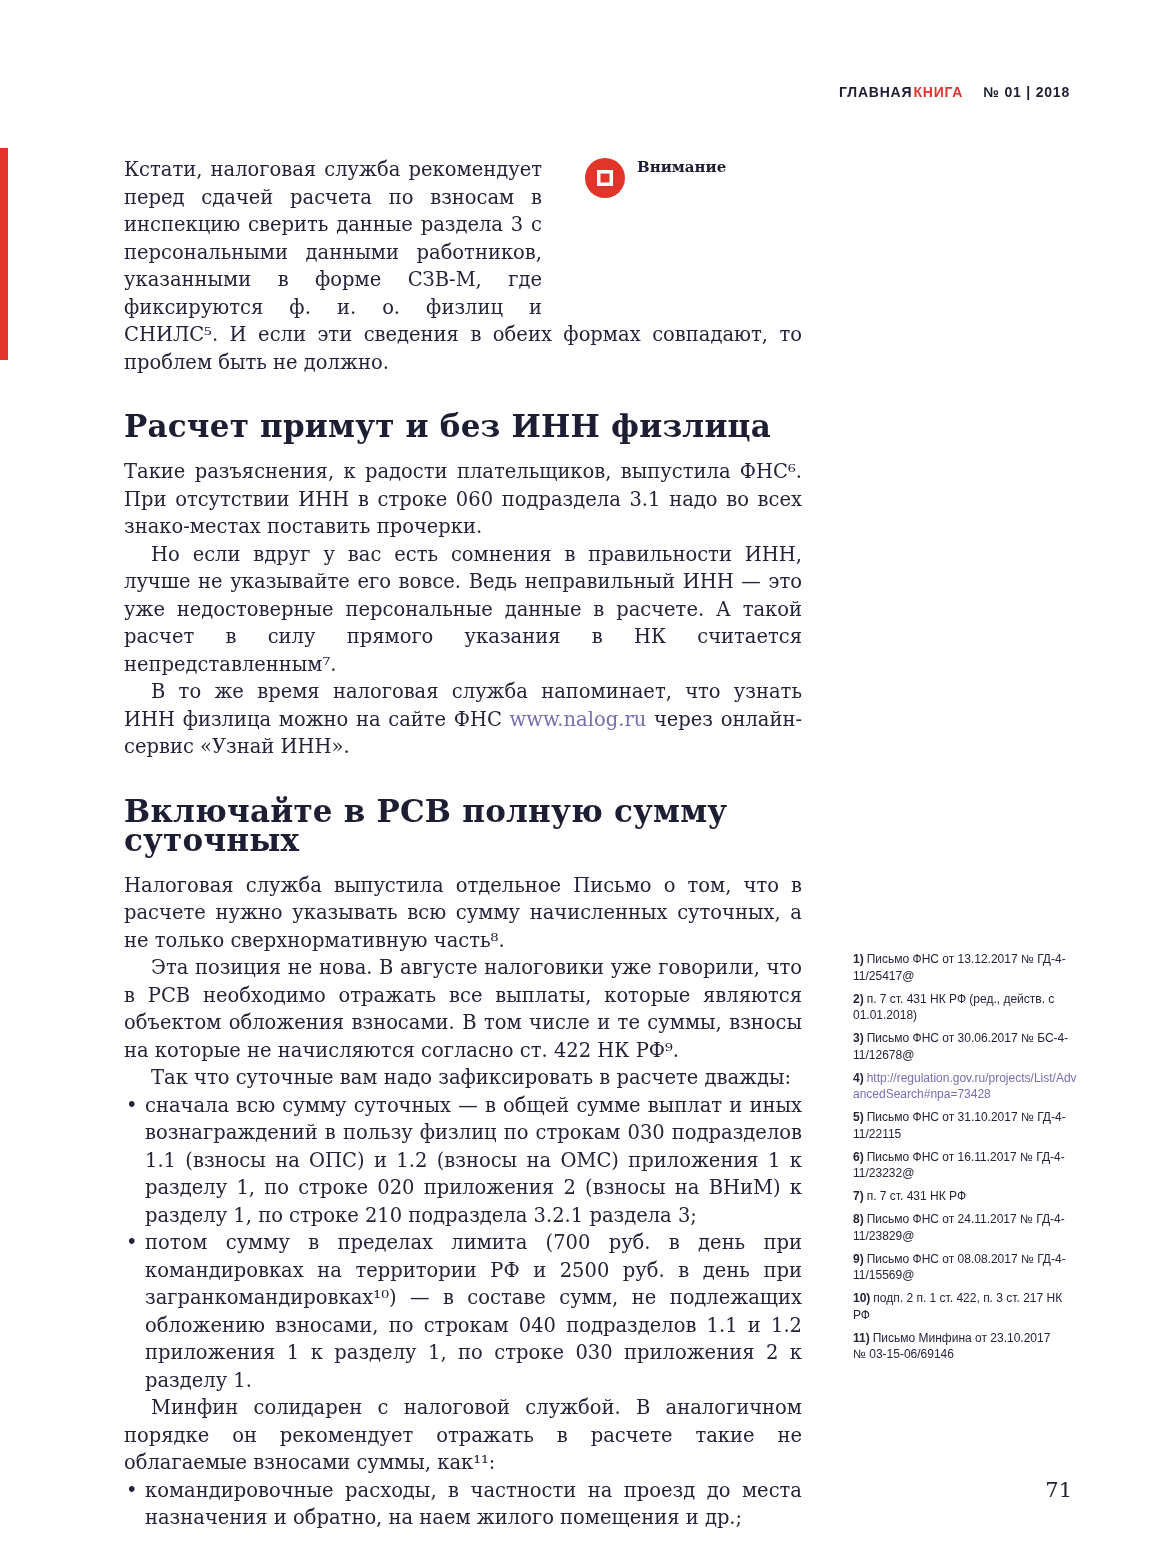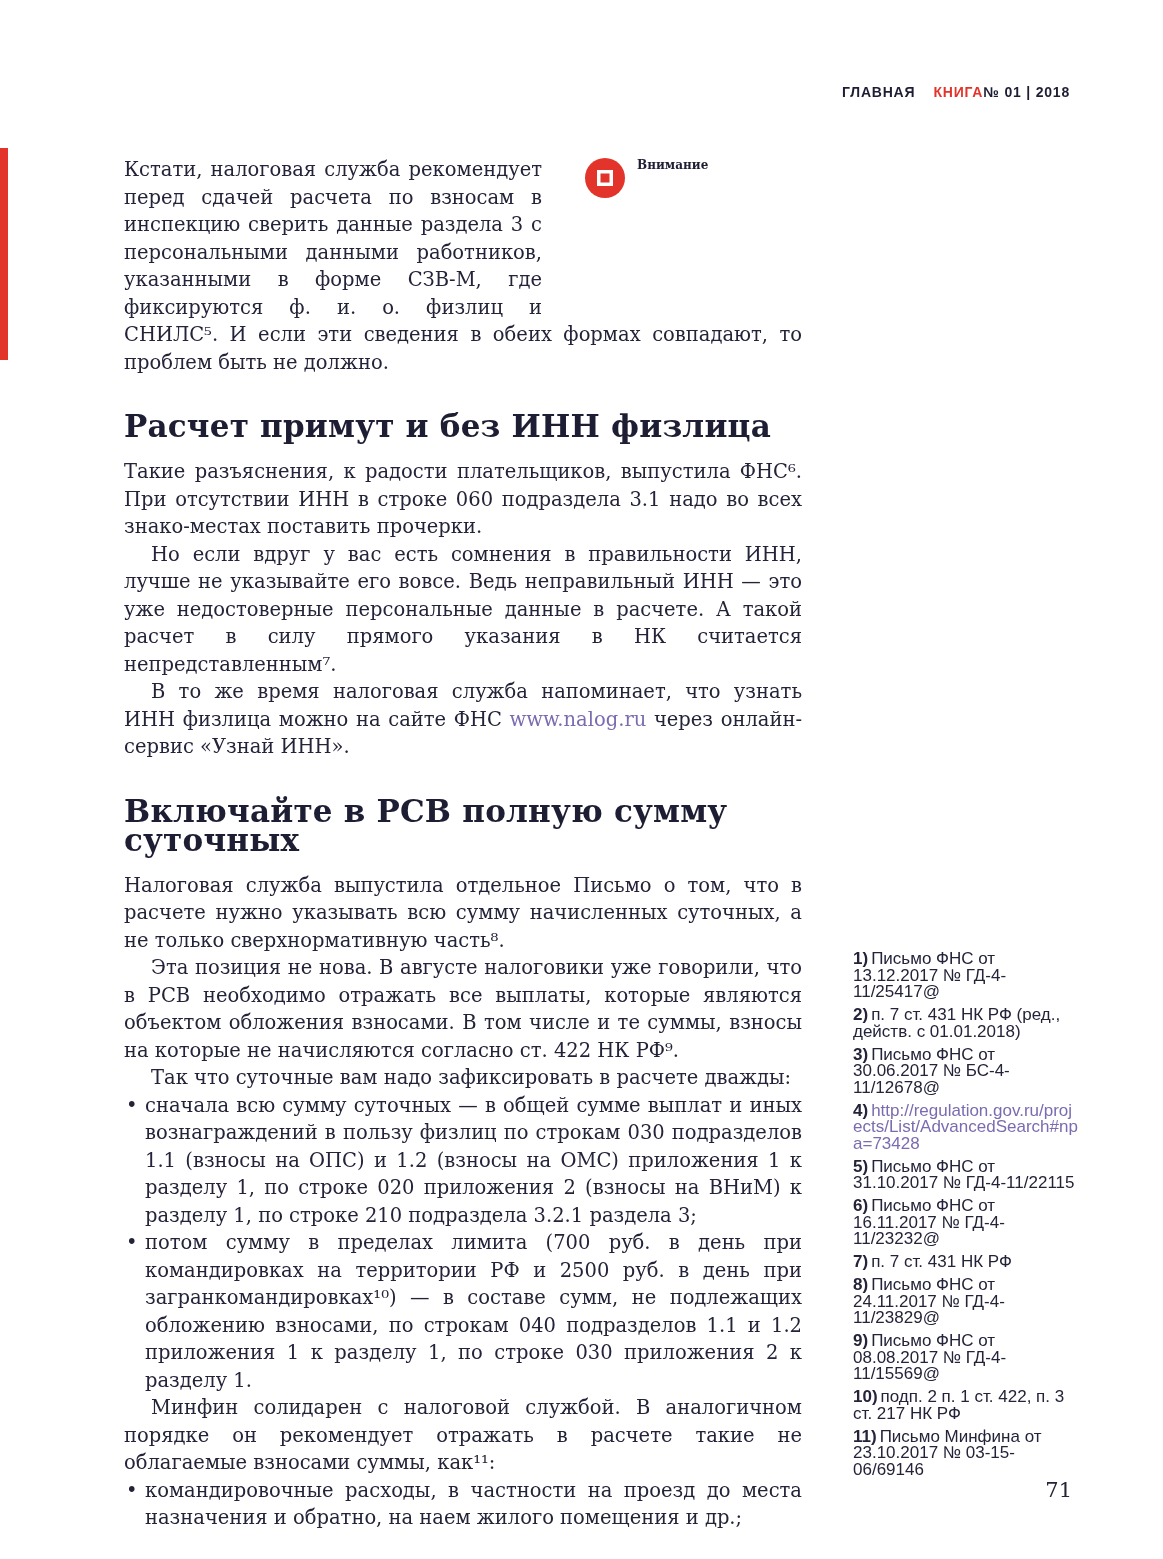--- a/index.html
+++ b/index.html
@@ -16,22 +16,22 @@
     font-family:"DejaVu Serif","Liberation Serif",serif;
     color:var(--text_dark);overflow:hidden;
   }
   
   .masthead{
     position:absolute;top:84px;right:93px;
     font-family:"Liberation Sans",sans-serif;font-weight:700;
     font-size:14px;letter-spacing:0.8px;color:var(--text_navy);
     white-space:nowrap;
   }
-  .brand-accent{color:var(--accent_red);margin-left:18px;}
-  .issue{margin-left:0;}
+  .brand-accent{color:var(--accent_red);margin-left:1px;}
+  .issue{margin-left:20px;}
   
   .red-bar{position:absolute;left:0;top:148px;width:8px;height:212px;background:var(--accent_red);}
   
   .main{
     position:absolute;left:124px;top:156px;width:678px;
     font-size:19.5px;line-height:27.5px;text-align:justify;
   }
   .para{margin:0;}
   .indent{text-indent:27px;}
   .intro-spacer{float:right;width:260px;height:138px;}
@@ -43,26 +43,26 @@
   .bullet{position:relative;padding-left:21px;margin:0;}
   .bullet::before{content:"\2022";position:absolute;left:2px;}
   .inline-link{color:var(--link_purple);text-decoration:none;cursor:pointer;}
   
   .callout{position:absolute;left:585px;top:156px;width:434px;}
   .callout-icon{position:absolute;left:0;top:2px;width:40px;height:40px;display:block;}
   .icon-circle{fill:var(--accent_red);}
   .icon-sq-outer{fill:#ffffff;}
   .icon-sq-inner{fill:var(--accent_red);}
   .callout-content{margin-left:52px;}
-  .callout-title{font-size:12px;font-weight:700;color:var(--text_navy);margin:2px 0 10px;}
+  .callout-title{font-size:15px;font-weight:700;color:var(--text_navy);margin:2px 0 10px;}
   .callout-body{font-size:16px;font-weight:700;line-height:24.5px;color:var(--callout_navy);text-align:left;}
   
   .footnotes{
     position:absolute;left:853px;top:951px;width:228px;
-    font-family:"Liberation Sans",sans-serif;font-size:17px;line-height:16.5px;
+    font-family:"Liberation Sans",sans-serif;font-size:12px;line-height:16.5px;
     color:var(--text_dark);
   }
   .footnote{margin-bottom:6.5px;}
   .fn-marker{font-weight:700;margin-right:3px;}
   .fn-link{color:var(--link_purple);word-break:break-all;cursor:pointer;}
   
   .page-number{position:absolute;top:1478px;right:91px;font-size:21px;color:var(--text_dark);text-align:right;}
 </style>
 </head>
 <body>

